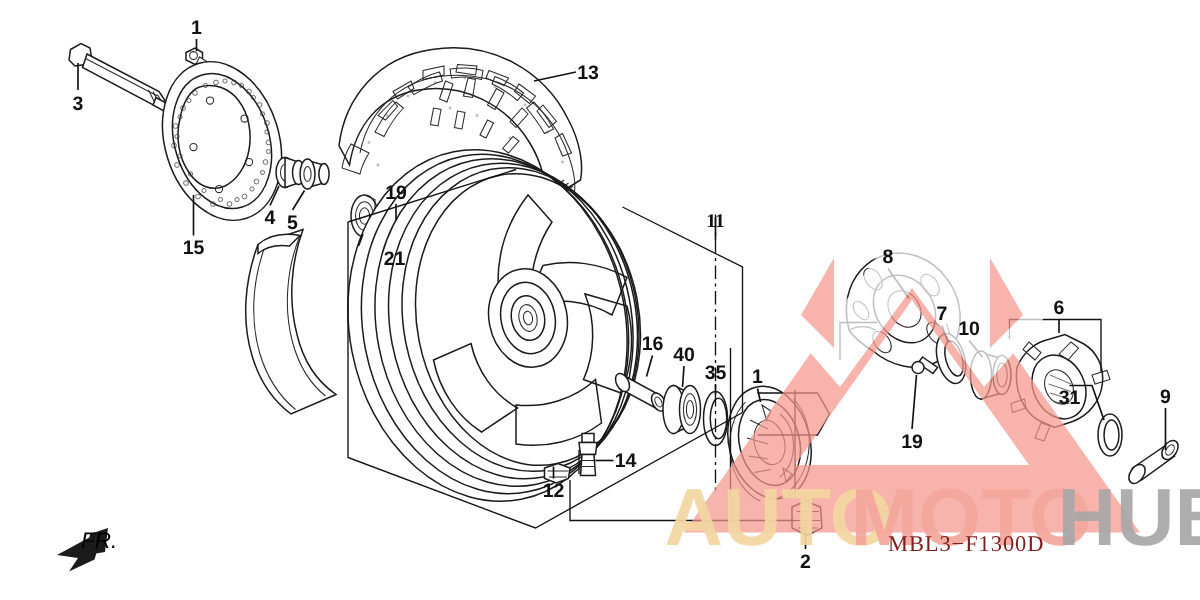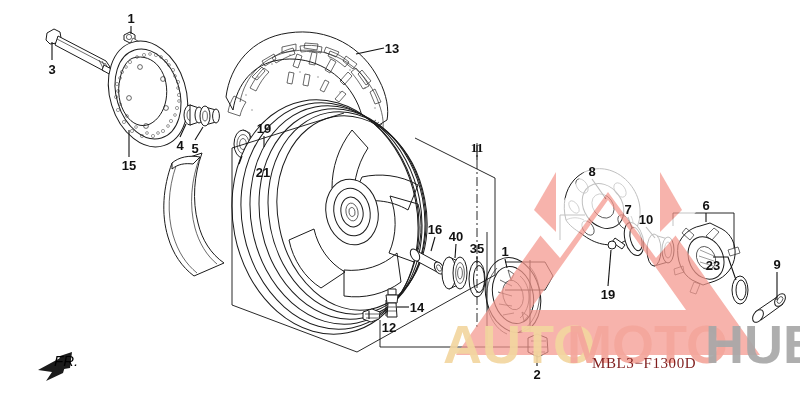--- a/index.html
+++ b/index.html
@@ -413,28 +413,28 @@
     <div class="callout" style="left:180px; top:145px;">4</div>
     <div class="callout" style="left:195px; top:148px;">5</div>
     <div class="callout" style="left:392px; top:48px;">13</div>
     <div class="callout" style="left:239px; top:172px;padding-left:48px;">21</div>
     <div class="callout" style="left:264px; top:128px;">19</div>
     <div class="callout" style="left:477px; top:147px;font-family:Liberation Serif, serif;">11</div>
     <div class="callout" style="left:435px; top:229px;">16</div>
     <div class="callout" style="left:456px; top:236px;">40</div>
     <div class="callout" style="left:477px; top:248px;">35</div>
     <div class="callout" style="left:505px; top:251px;">1</div>
-    <div class="callout" style="left:369px; top:327px;margin-left:20px;">12</div>
+    <div class="callout" style="left:369px; top:327px;">12</div>
     <div class="callout" style="left:417px; top:307px;">14</div>
     <div class="callout" style="left:537px; top:374px;">2</div>
     <div class="callout" style="left:592px; top:171px;">8</div>
     <div class="callout" style="left:628px; top:209px;">7</div>
     <div class="callout" style="left:608px; top:294px;">19</div>
     <div class="callout" style="left:646px; top:219px;">10</div>
     <div class="callout" style="left:706px; top:205px;">6</div>
-    <div class="callout" style="left:713px; top:265px;">23</div>
+    <div class="callout" style="left:713px; top:265px;">31</div>
     <div class="callout" style="left:777px; top:264px;">9</div>
 
     <div id="fr-label">FR.</div>
     <div id="part-number">MBL3−F1300D</div>
   </div>
 
 </div>
 
 </body></html>

